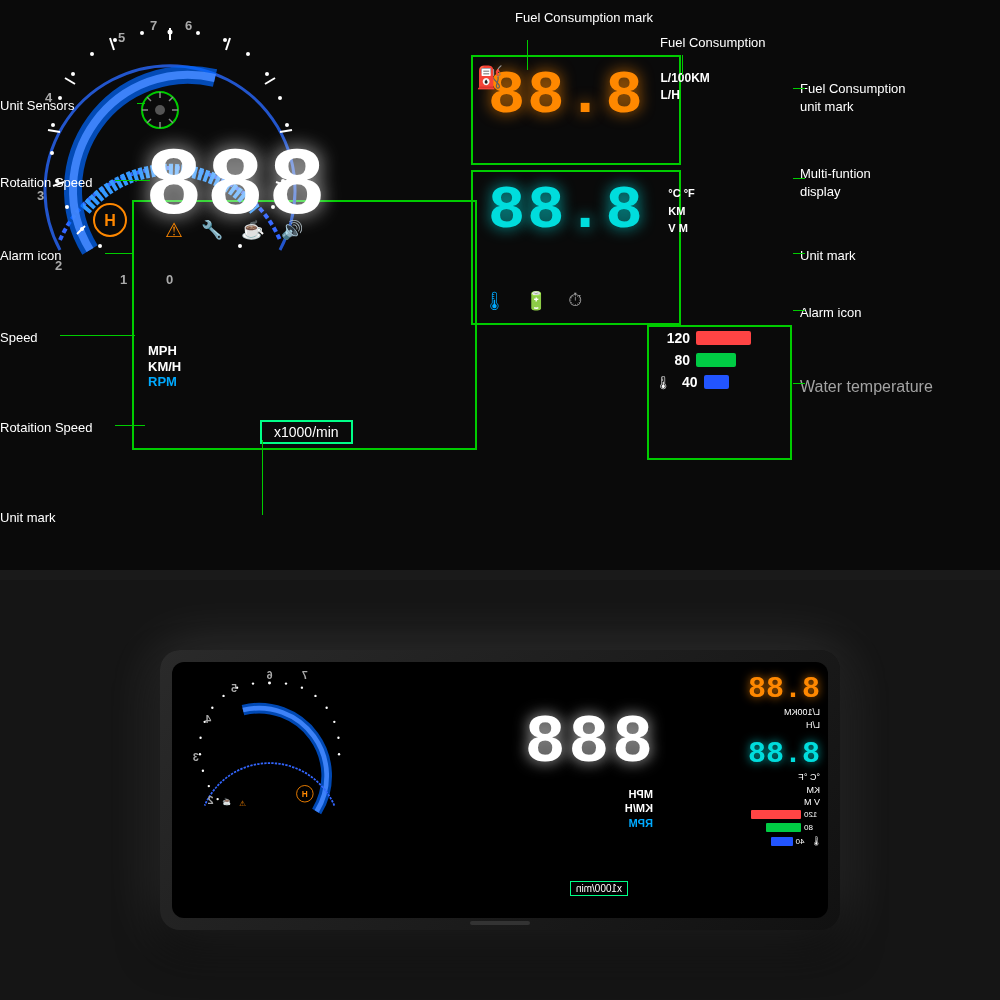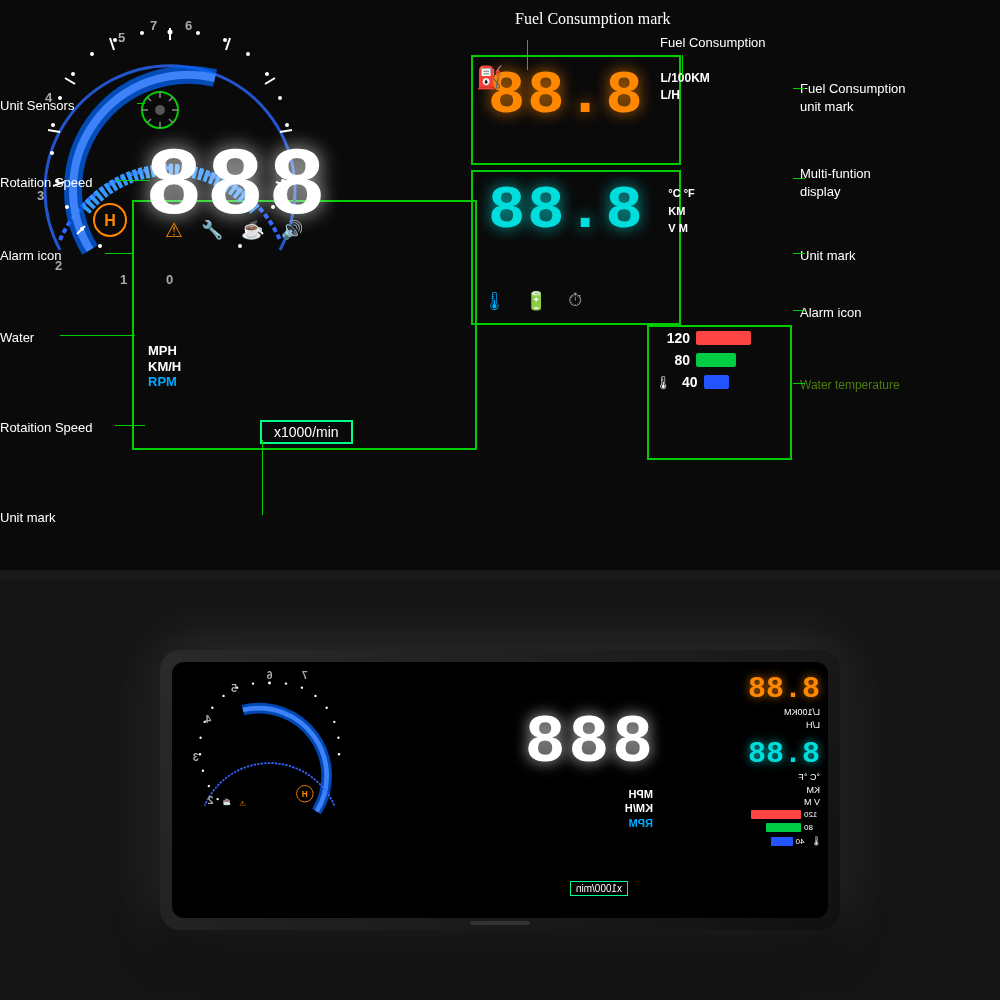--- a/index.html
+++ b/index.html
@@ -419,48 +419,48 @@
 
   <div style="position:absolute;top:98px;left:0px;color:white;font-size:13px;">Unit Sensors</div>
   <div style="position:absolute;top:103px;left:137px;width:8px;height:1px;background:#00cc00;"></div>
 
   <div style="position:absolute;top:175px;left:0px;color:white;font-size:13px;">Rotaition Speed</div>
   <div style="position:absolute;top:180px;left:115px;width:35px;height:1px;background:#00cc00;"></div>
 
   <div style="position:absolute;top:248px;left:0px;color:white;font-size:13px;">Alarm icon</div>
   <div style="position:absolute;top:253px;left:105px;width:28px;height:1px;background:#00cc00;"></div>
 
-  <div style="position:absolute;top:330px;left:0px;color:white;font-size:13px;">Water</div>
+  <div style="position:absolute;top:330px;left:0px;color:white;font-size:13px;">Speed</div>
   <div style="position:absolute;top:335px;left:60px;width:75px;height:1px;background:#00cc00;"></div>
 
   <div style="position:absolute;top:420px;left:0px;color:white;font-size:13px;">Rotaition Speed</div>
   <div style="position:absolute;top:425px;left:115px;width:30px;height:1px;background:#00cc00;"></div>
 
   <div style="position:absolute;top:510px;left:0px;color:white;font-size:13px;">Unit mark</div>
   <div style="position:absolute;top:440px;left:262px;width:1px;height:75px;background:#00cc00;"></div>
 
-  <div style="position:absolute;top:10px;left:515px;color:white;font-size:16px;font-family:Liberation Serif, serif;">Fuel Consumption  mark</div>
+  <div style="position:absolute;top:10px;left:515px;color:white;font-size:13px;">Fuel Consumption  mark</div>
   <div style="position:absolute;top:40px;left:527px;width:1px;height:30px;background:#00cc00;"></div>
 
   <div style="position:absolute;top:35px;left:660px;color:white;font-size:13px;">Fuel Consumption</div>
   <div style="position:absolute;top:55px;left:682px;width:1px;height:20px;background:#00cc00;"></div>
 
   <div style="position:absolute;top:80px;left:800px;color:white;font-size:13px;line-height:1.4;">Fuel Consumption<br>unit mark</div>
   <div style="position:absolute;top:88px;left:793px;width:12px;height:1px;background:#00cc00;"></div>
 
   <div style="position:absolute;top:165px;left:800px;color:white;font-size:13px;line-height:1.4;">Multi-funtion<br>display</div>
   <div style="position:absolute;top:178px;left:793px;width:12px;height:1px;background:#00cc00;"></div>
 
   <div style="position:absolute;top:248px;left:800px;color:white;font-size:13px;">Unit mark</div>
   <div style="position:absolute;top:253px;left:793px;width:12px;height:1px;background:#00cc00;"></div>
 
   <div style="position:absolute;top:305px;left:800px;color:white;font-size:13px;">Alarm icon</div>
   <div style="position:absolute;top:310px;left:793px;width:12px;height:1px;background:#00cc00;"></div>
 
-  <div style="position:absolute;top:378px;left:800px;color:#4d7c0f;font-size:12px;">Water temperature</div>
+  <div style="position:absolute;top:378px;left:800px;color:#a3a3a3;font-size:16px;">Water temperature</div>
   <div style="position:absolute;top:383px;left:793px;width:12px;height:1px;background:#00cc00;"></div>
 
 </div>
 
 <div class="device-section">
 
   <div style="position:absolute;top:50%;left:50%;transform:translate(-50%,-50%);width:700px;height:200px;background:radial-gradient(ellipse,rgba(255,255,255,0.12) 0%,transparent 70%);pointer-events:none;"></div>
 
   <div class="device-outer">
 

